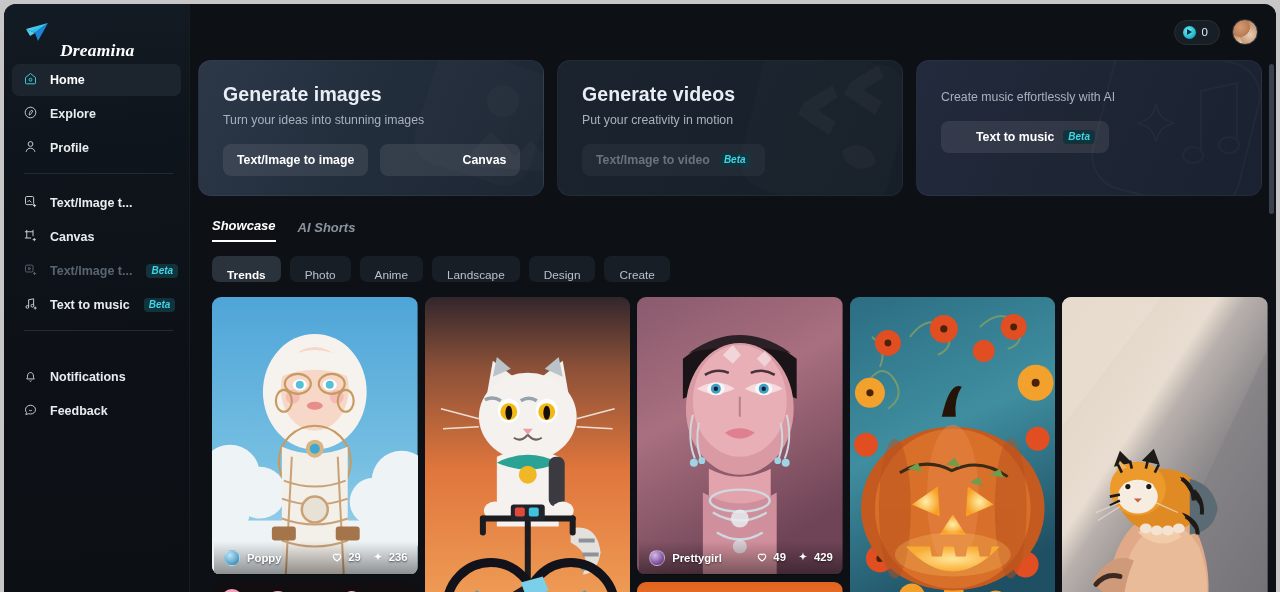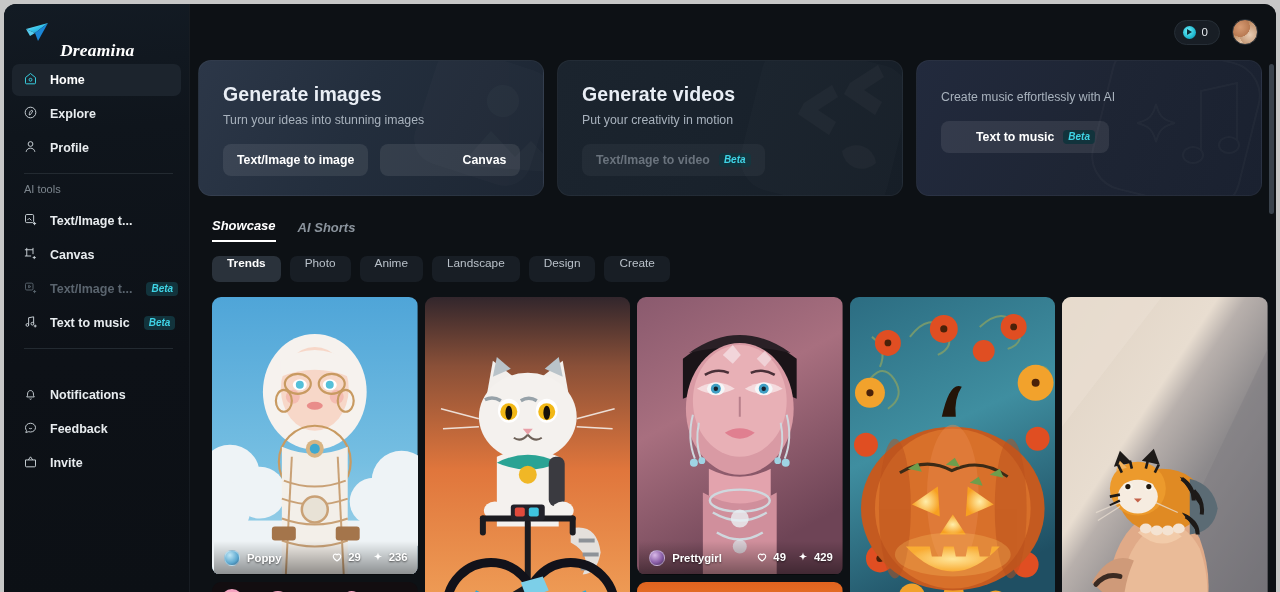--- a/index.html
+++ b/index.html
@@ -130,21 +130,21 @@
   .hero-art svg { display:block; }
 
   
   .tabs { display: flex; gap: 22px; padding: 22px 0 0 22px; align-items: flex-end; font-style: italic; }
   .tab { font-size: 13px; color: #8b949d; font-weight: 700; cursor: pointer; padding-bottom: 7px; }
   .tab.active { color: #ffffff; border-bottom: 2px solid #ffffff; }
 
   .chips { display: flex; gap: 9px; padding: 14px 0 0 22px; }
   .chip {
     height: 26px; border-radius: 7px; background: #181e25;
-    display: flex; align-items: flex-start; padding: 0 15px;
+    display: flex; align-items: flex-end; padding: 0 15px;
     font-size: 11.8px; color: #b9c1c9; cursor: pointer; white-space: nowrap;
   }
   .chip.active { background: #2a323b; color: #ffffff; font-weight: 700; }
 
   
   .grid {
     display: flex; gap: 7px; padding: 15px 8px 0 22px;
     height: 330px; overflow: hidden;
   }
   .col { flex: 1 1 0; display: flex; flex-direction: column; gap: 7px; }
@@ -228,21 +228,20 @@
           <svg viewBox="0 0 24 24">
               <circle cx="12" cy="8" r="3.8"></circle>
               <path d="M5 20.5c.6-3.8 3.5-5.8 7-5.8s6.4 2 7 5.8"></path>
             </svg>
         </span>
         <span class="label">Profile</span>
       </div>
     </nav>
 
     <div class="divider"></div>
-    <div class="section-label">AI tools</div>
 
     <nav class="nav">
       <div class="nav-item">
         <span>
           <svg viewBox="0 0 24 24">
               <rect x="4" y="4" width="13" height="13" rx="2"></rect>
               <path d="M7 13l3-3 3.5 3.5"></path>
               <path d="M18.5 16v5M16 18.5h5"></path>
             </svg>
         </span>
@@ -296,29 +295,20 @@
         <span class="label">Notifications</span>
       </div>
       <div class="nav-item">
         <span>
           <svg viewBox="0 0 24 24">
               <path d="M20 12.2c0 4-3.6 7-8 7-1 0-2-.2-2.9-.5L4.5 20l1.1-3.3A6.6 6.6 0 0 1 4 12.2c0-4 3.6-7 8-7s8 3 8 7z"></path>
               <path d="M9.5 13c1.4 1.2 3.6 1.2 5 0"></path>
             </svg>
         </span>
         <span class="label">Feedback</span>
-      </div>
-      <div class="nav-item">
-        <span>
-          <svg viewBox="0 0 24 24">
-              <path d="M4 9.5h16V19a1.5 1.5 0 0 1-1.5 1.5h-13A1.5 1.5 0 0 1 4 19z"></path>
-              <path d="M8.5 9.5 12 4.5l3.5 5"></path>
-            </svg>
-        </span>
-        <span class="label">Invite</span>
       </div>
     </nav>
   </aside>
 
   <main id="main">
 
     <div id="topbar">
       <div class="credits">
         <span class="coin"></span>
         <span class="cnum">0</span>

